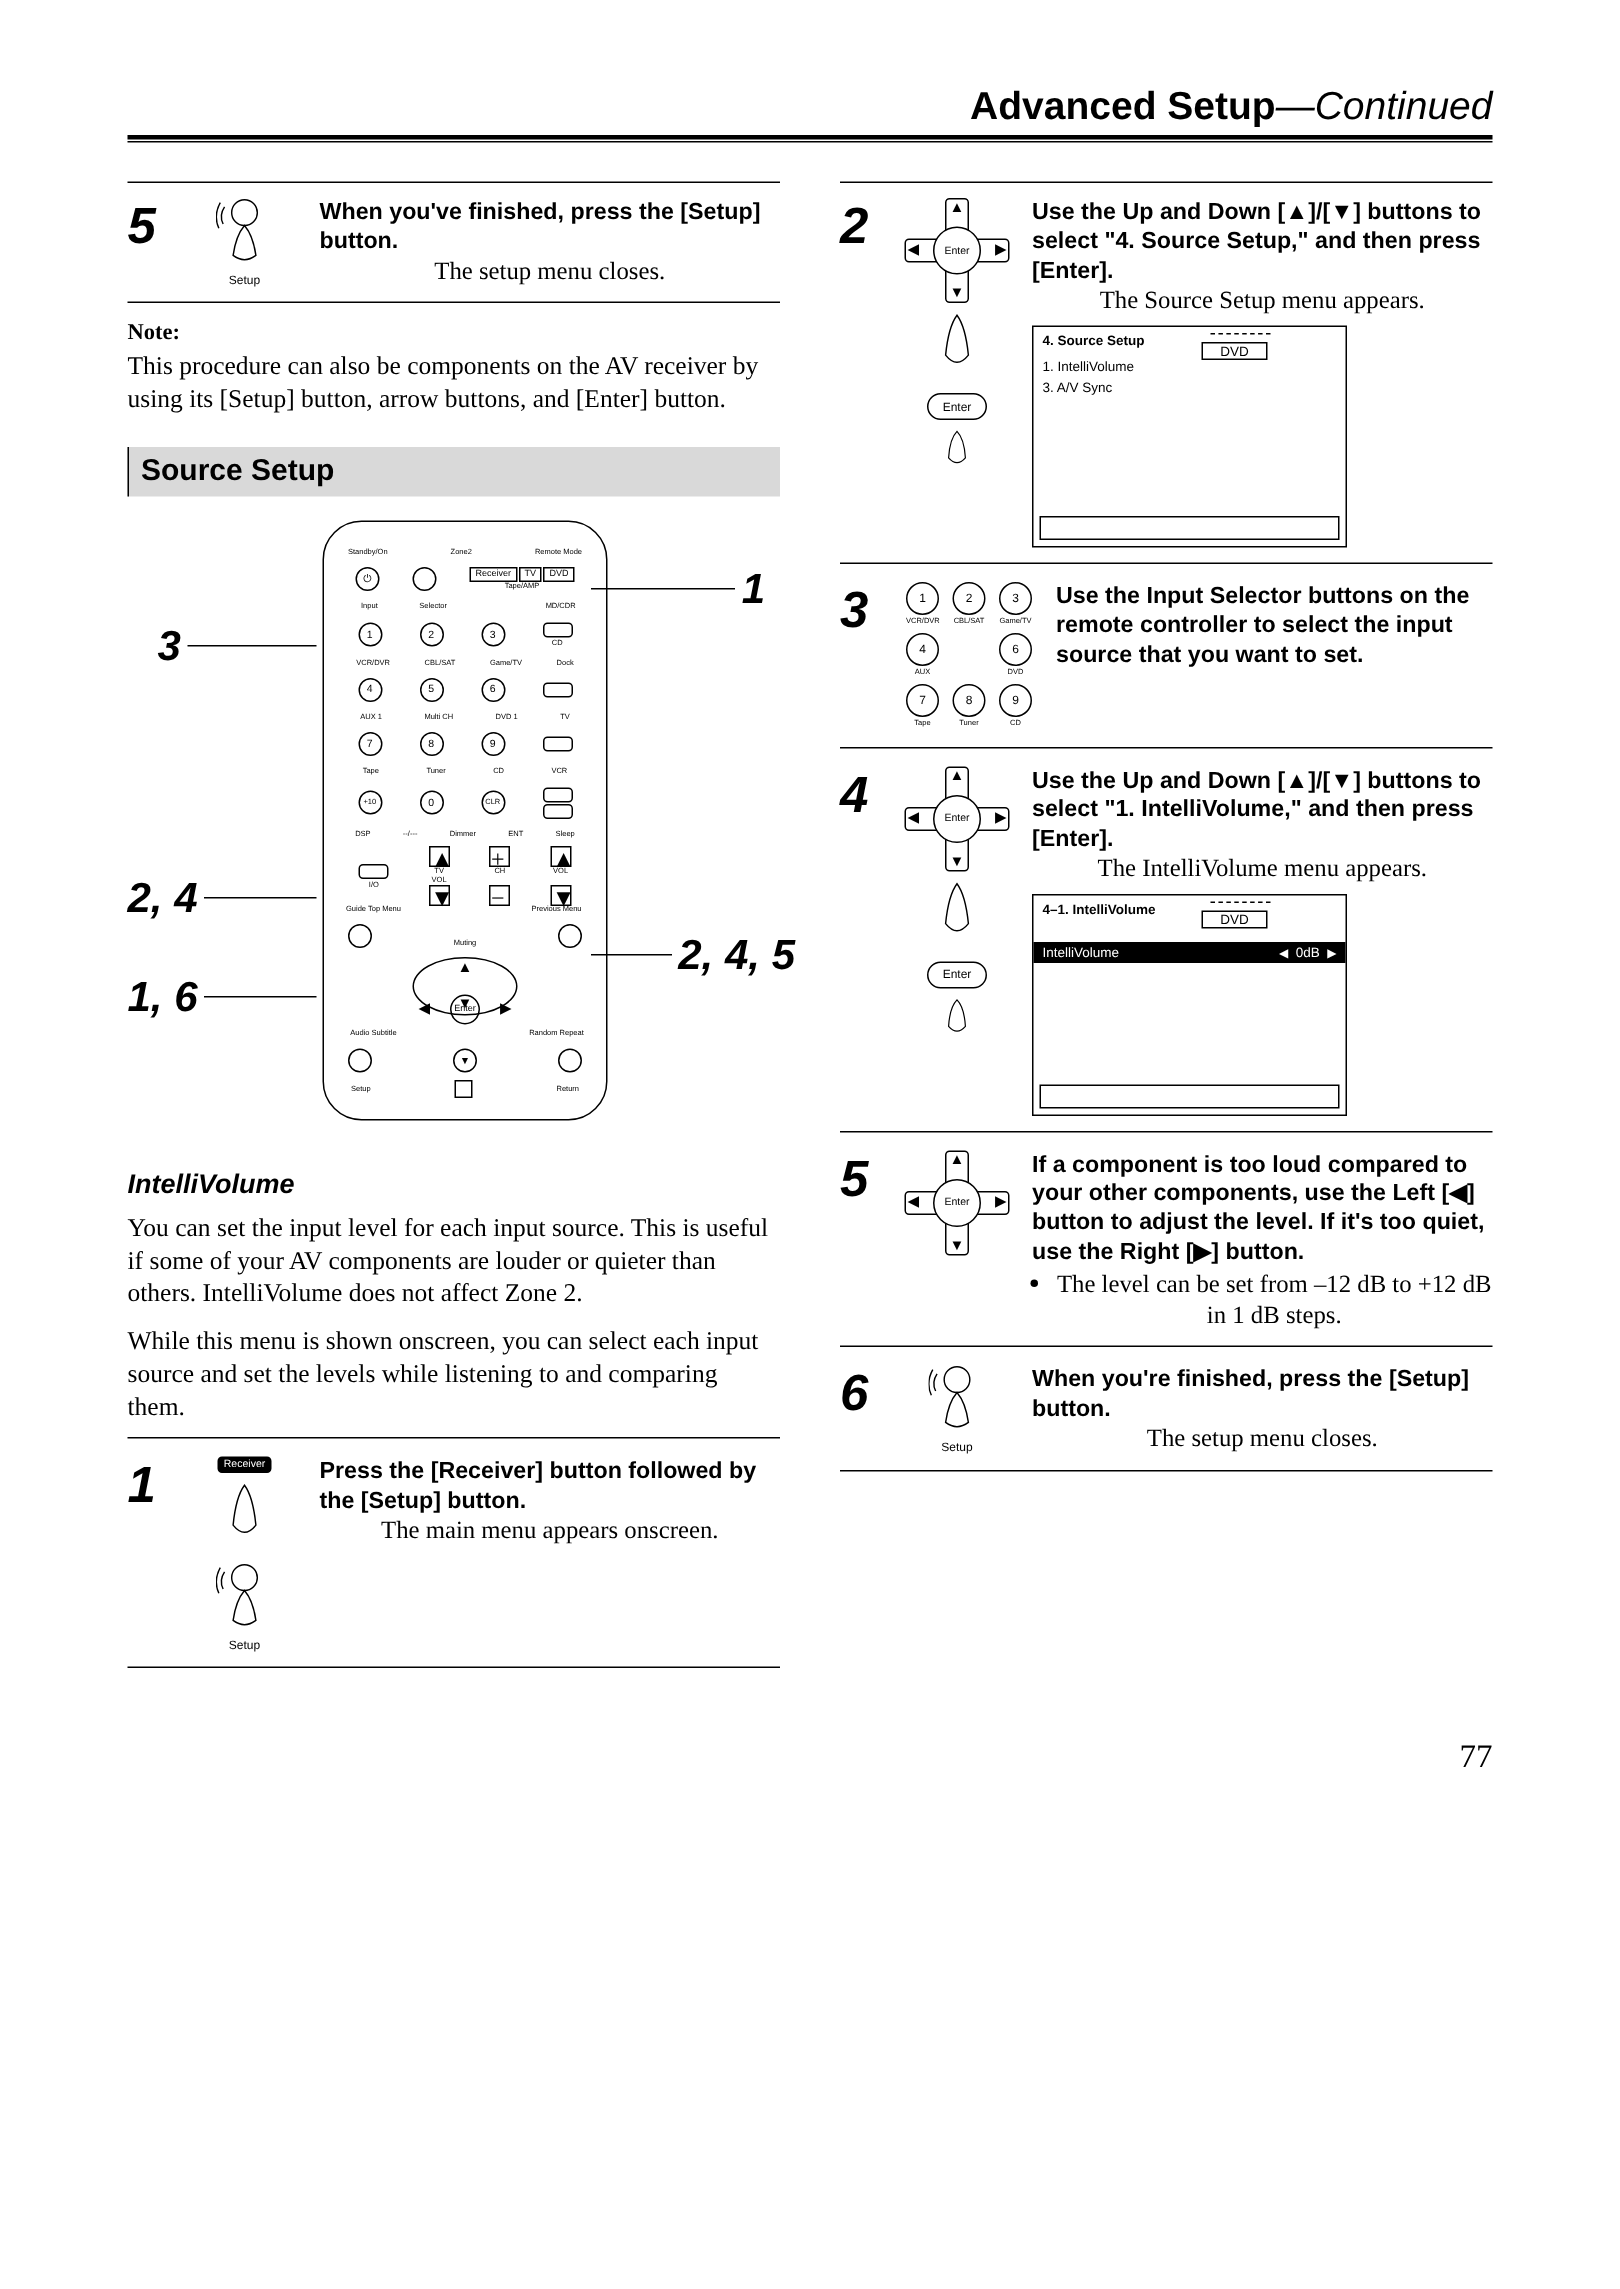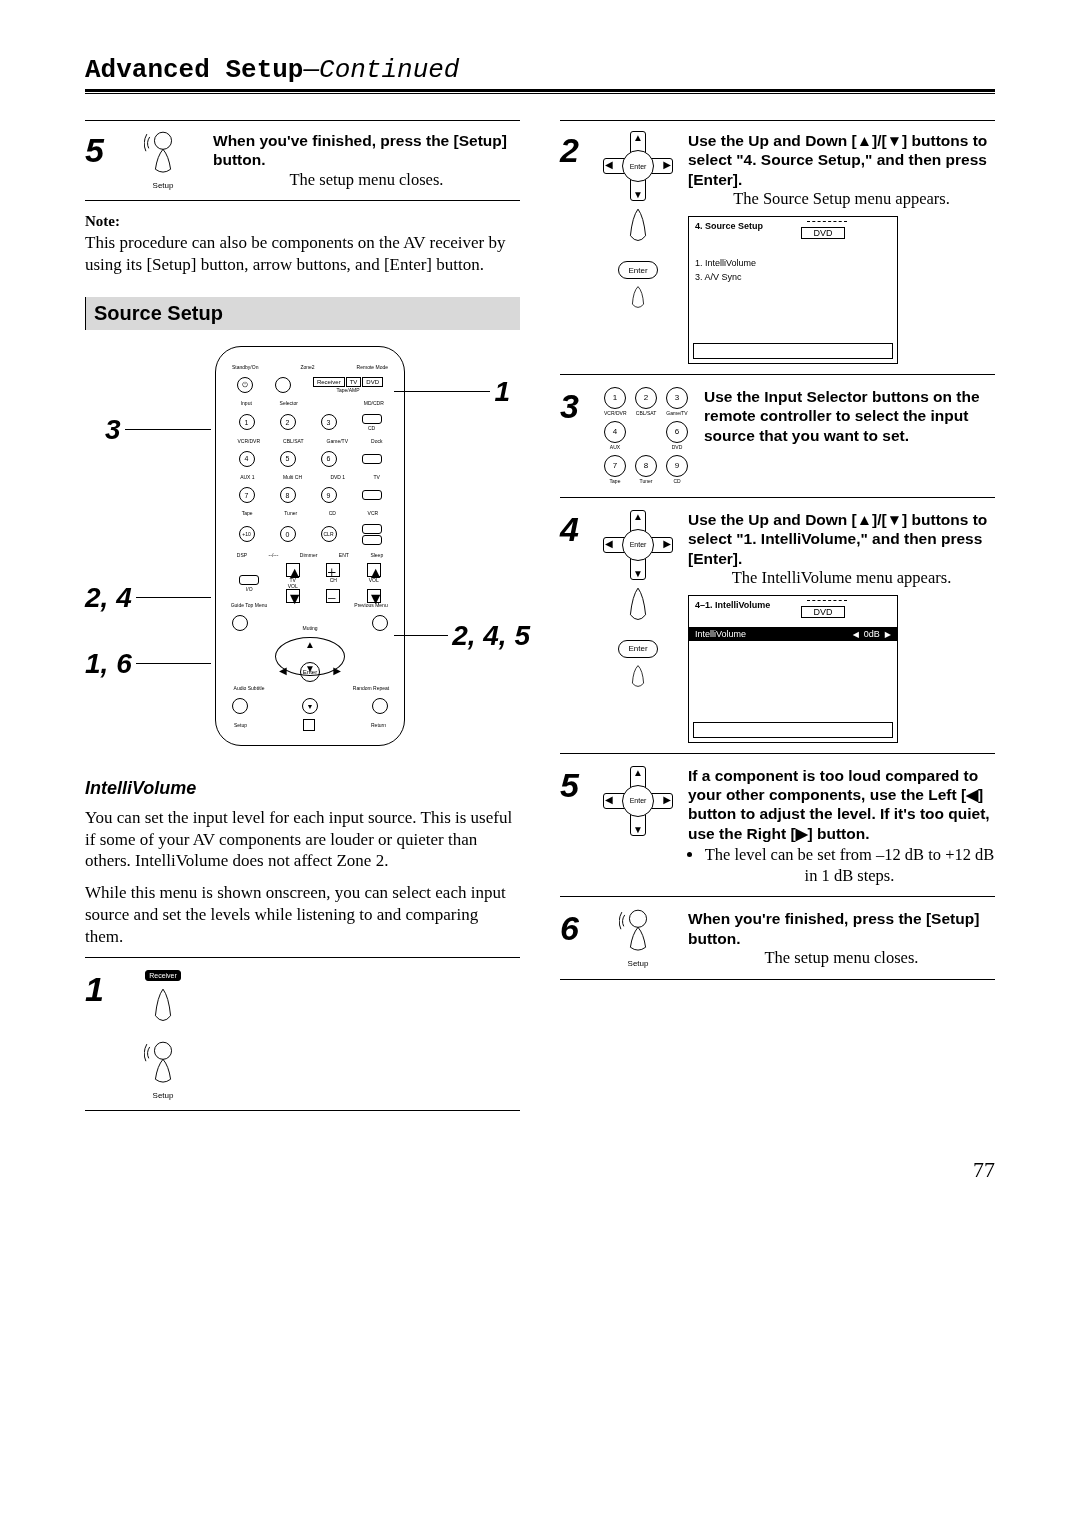--- a/index.html
+++ b/index.html
@@ -11,21 +11,21 @@
     position: relative;
     color: #000;
   }
   .page {
     position: absolute;
     left: 85px;
     top: 55px;
     width: 910px;
   }
   .header { margin-bottom: 12px; }
-  .header .title { font-size: 26px; font-family: Liberation Mono, monospace; }
+  .header .title { font-size: 26px; font-family: Liberation Sans, sans-serif; text-align: right; }
   .header .title .bold { font-weight: bold; }
   .header .title .cont { font-style: italic; font-weight: normal; }
   .hr-thick { border: none; border-top: 3px solid #000; margin-top: 4px; }
   .hr-thin { border: none; border-top: 1px solid #000; margin-top: 1px; }
 
   .columns { display: flex; gap: 40px; margin-top: 26px; }
   .col { flex: 1; min-width: 0; }
 
   .step-block { display: flex; gap: 14px; margin-bottom: 10px; }
   .step-num {
@@ -358,20 +358,24 @@
                 </svg></div>
             <div class="hand"><svg viewBox="0 0 40 50">
                   <circle cx="20" cy="10" r="9" fill="none" stroke="#000"></circle>
                   <path d="M20 19 Q14 26 12 40 Q20 46 28 40 Q26 26 20 19 Z" fill="none" stroke="#000"></path>
                   <path d="M6 6 Q2 12 5 18" fill="none" stroke="#000"></path>
                   <path d="M3 3 Q-2 12 2 21" fill="none" stroke="#000"></path>
                 </svg></div>
             <div class="setup-label">Setup</div>
           </div>
         </div>
+        <div class="step-text">
+          <div class="b">Press the [Receiver] button followed by the [Setup] button.</div>
+          <div class="plain">The main menu appears onscreen.</div>
+        </div>
       </div>
       <hr class="step-sep">
     </div>
 
     <div class="col">
 
       <div class="step-block step-sep-top">
         <div class="step-num">2</div>
         <div class="step-graphic">
           <div class="pad">
@@ -395,21 +399,21 @@
         </div>
         <div class="step-text">
           <div class="b">Use the Up and Down [▲]/[▼] buttons to select "4. Source Setup," and then press [Enter].</div>
           <div class="plain">The Source Setup menu appears.</div>
           <div class="osd">
             <div class="title-row">
                 <span>4.  Source Setup</span>
               </div>
             <div class="badge-line"></div>
             <div class="badgebox">DVD</div>
-            <div class="row" style="margin-top:22px;">1.  IntelliVolume</div>
+            <div class="row" style="margin-top:2px;">1.  IntelliVolume</div>
             <div class="row">3.  A/V Sync</div>
             <div class="bottom-strip"></div>
           </div>
         </div>
       </div>
       <hr class="step-sep">
 
       <div class="step-block">
         <div class="step-num">3</div>
         <div class="step-graphic" style="width:88px;">

